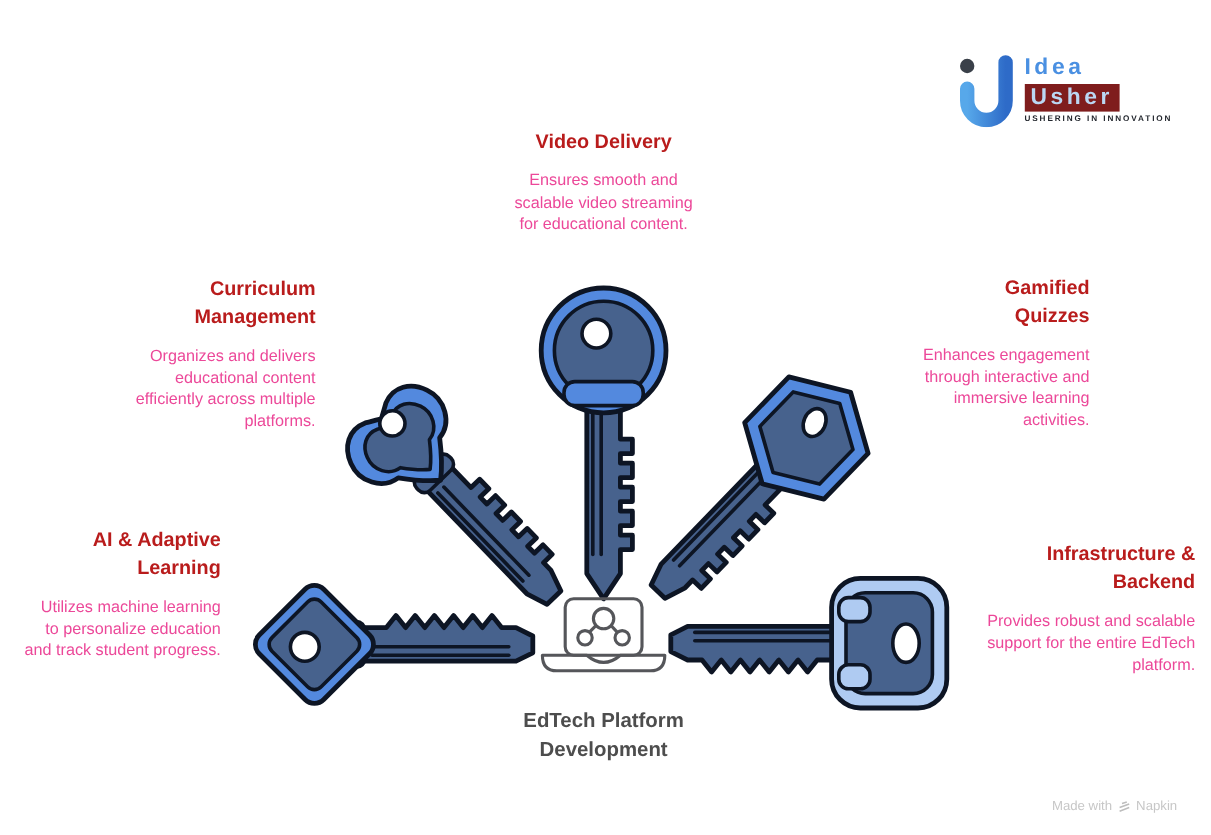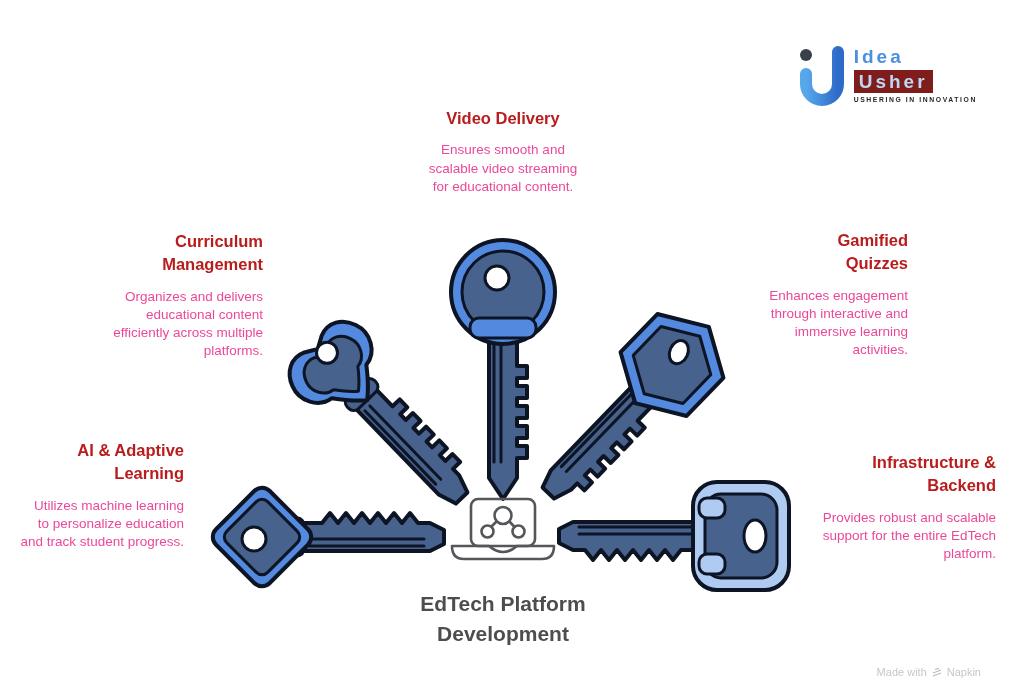--- a/index.html
+++ b/index.html
@@ -18,21 +18,21 @@
   }
   .align-center{text-align:center;}
   .align-right{text-align:right;}
   .align-left{text-align:right;}
   #sec-video{left:423px;top:107px;width:160px;}
   #sec-curriculum{left:93px;top:230px;width:170px;}
   #sec-gamified{left:746px;top:229px;width:162px;}
   #sec-ai{left:19px;top:439px;width:165px;}
   #sec-infra{left:818px;top:451px;width:178px;}
   #center-title{left:418px;top:589px;width:170px;text-align:center;}
-  #center-title .t-line{font-size:21px;font-weight:bold;color:#4d4d4d;line-height:1.42;}
+  #center-title .t-line{font-size:17px;font-weight:bold;color:#4d4d4d;line-height:1.42;}
   
   #art{position:absolute;left:0;top:0;}
   .k-light{fill:#5389DE;}
   .k-dark{fill:#47628D;}
   .k-pale{fill:#AFCBF2;}
   .k-hole{fill:#ffffff;}
   .ol4{stroke:#0D1524;stroke-width:4;stroke-linejoin:round;}
   .ol3{stroke:#0D1524;stroke-width:3;stroke-linejoin:round;}
   .nss{vector-effect:non-scaling-stroke;}
   .groove{stroke:#0D1524;stroke-width:3;stroke-linecap:round;fill:none;}

